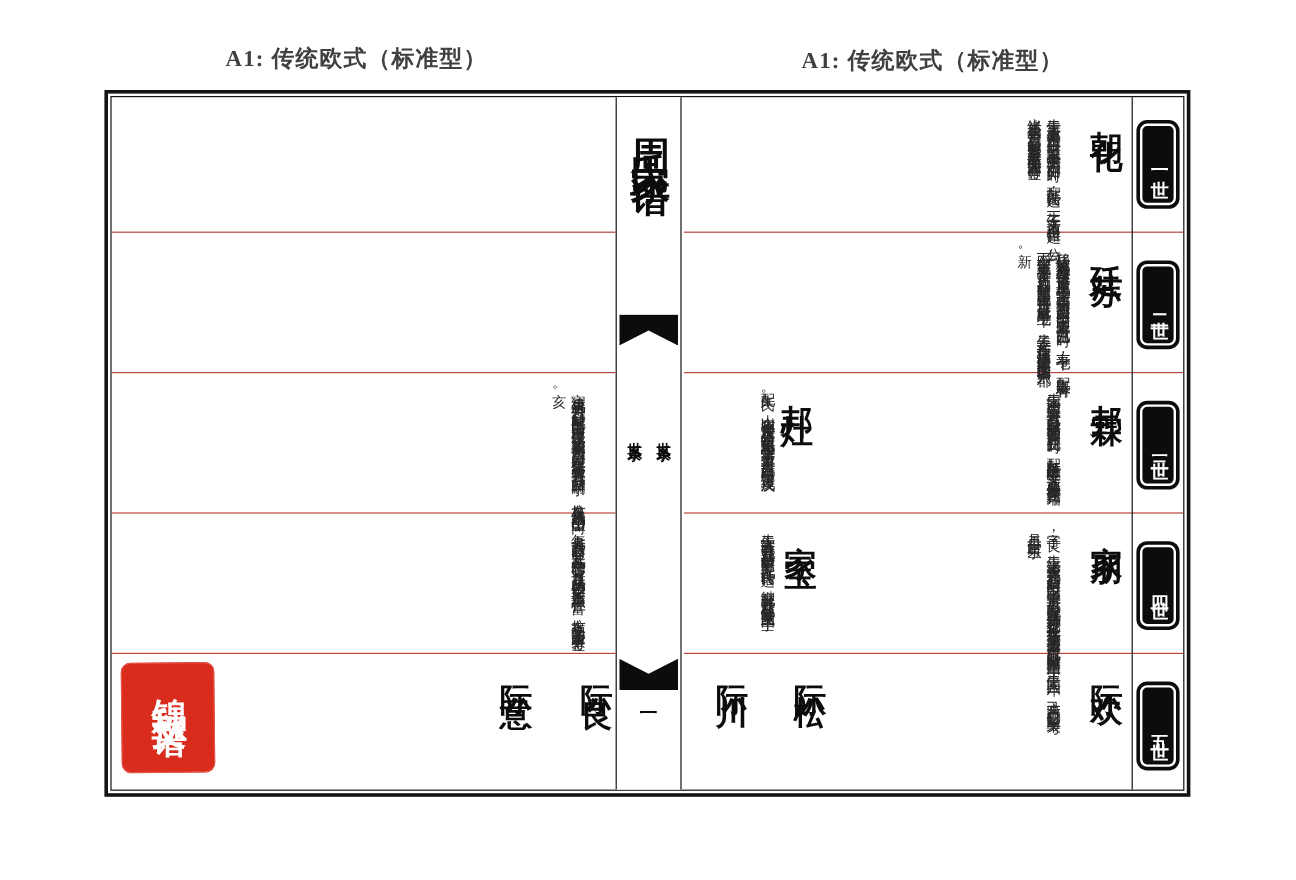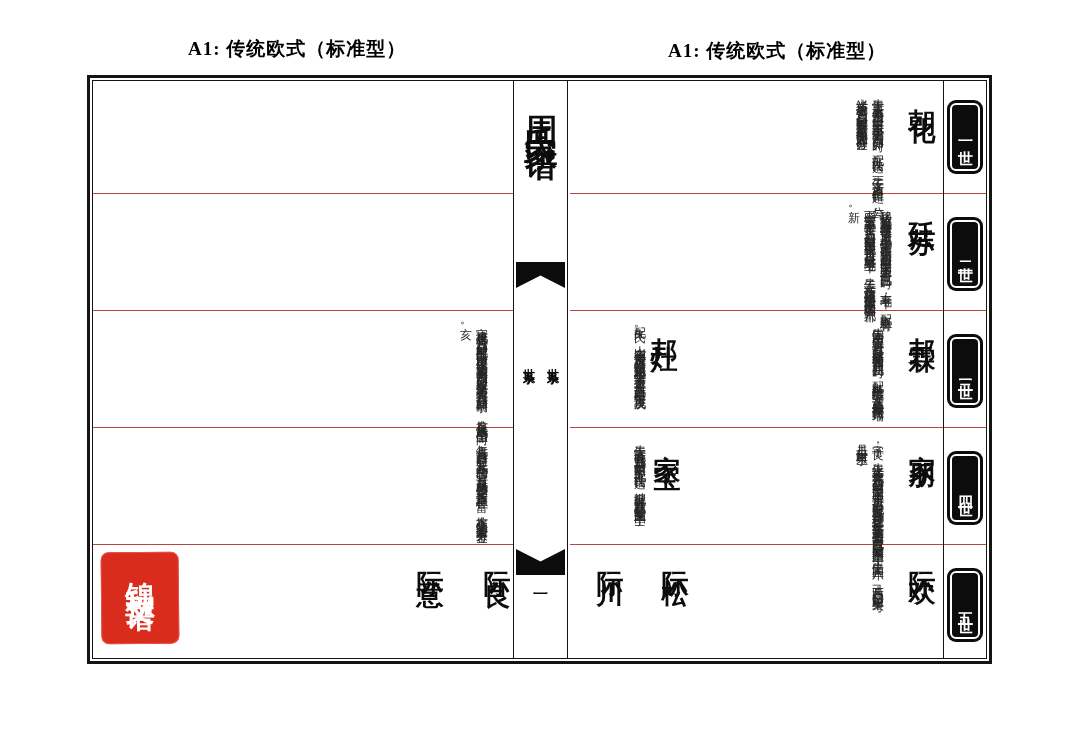--- a/index.html
+++ b/index.html
@@ -4,21 +4,21 @@
 <style>
   * { margin:0; padding:0; box-sizing:border-box; }
   html,body { background:#ffffff; }
   body {
     width:1080px; height:733px;
     font-family:"Liberation Serif","DejaVu Serif",serif;
     color:#111;
   }
   .canvas { position:relative; width:1080px; height:733px; background:#fff; overflow:hidden; }
 
-  .header { position:absolute; font-size:19px; font-weight:700; letter-spacing:1px; color:#000000; }
+  .header { position:absolute; font-size:19px; font-weight:700; letter-spacing:1px; color:#404040; }
   .header-left  { left:188px; top:36px; }
   .header-right { left:668px; top:38px; }
 
   .frame { position:absolute; left:87px; top:75px; width:905px; height:589px; border:3px solid #141414; background:#fff; }
   .frame-inner { position:absolute; inset:2px; border:1px solid #141414; }
 
   .hline { position:absolute; height:1px; background:#b8483f; }
   .hline-l { left:0; width:420px; }
   .hline-r { left:477px; right:0; }
   .vline { position:absolute; top:0; bottom:0; width:1px; background:#141414; }

